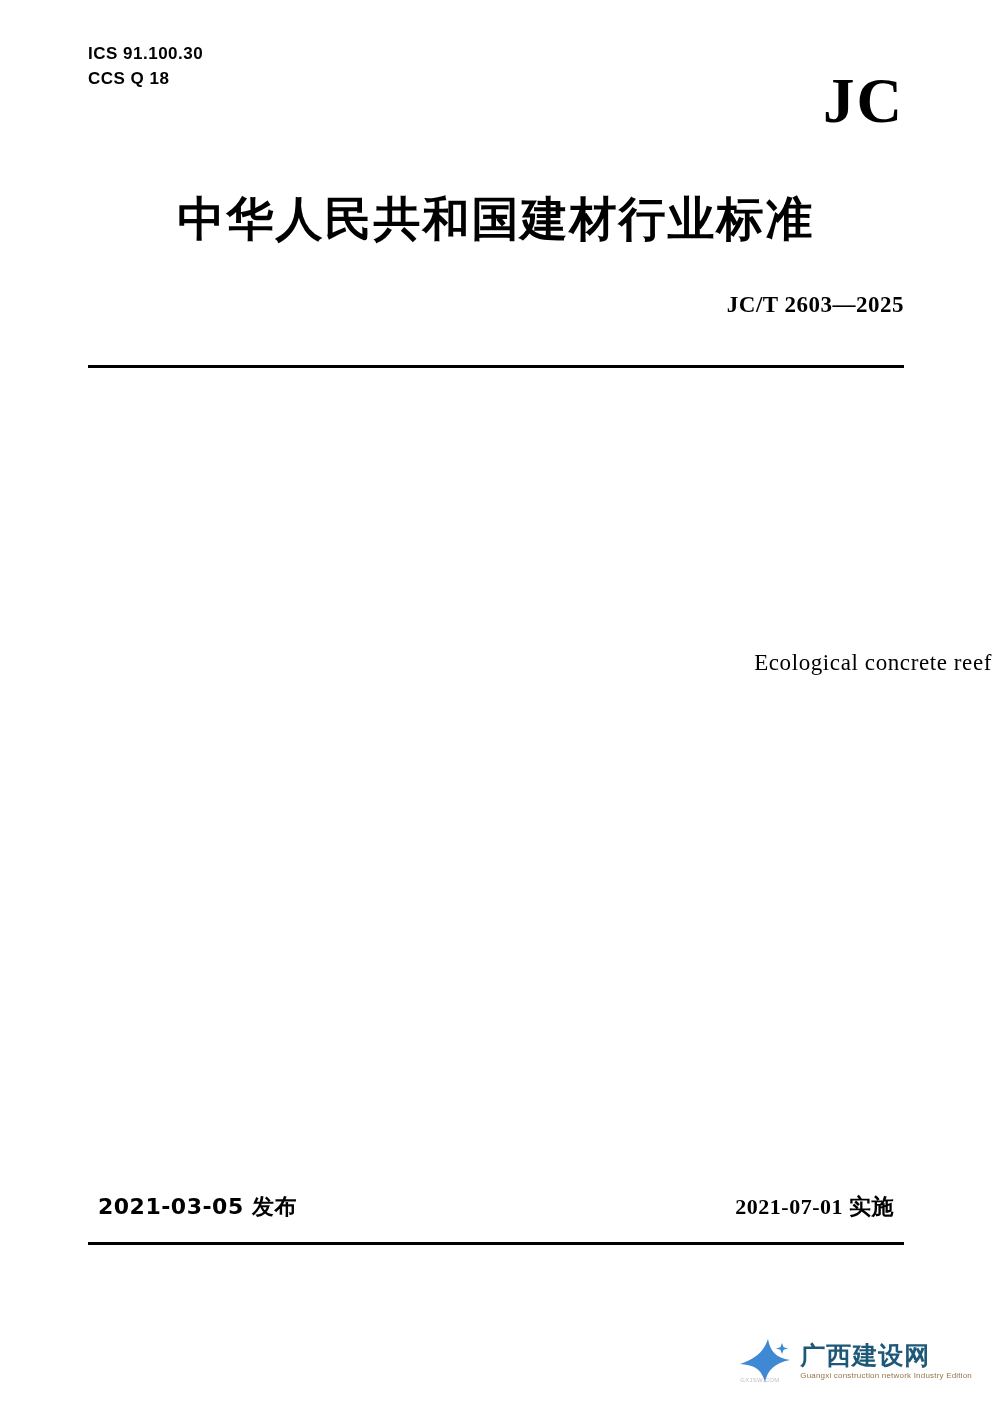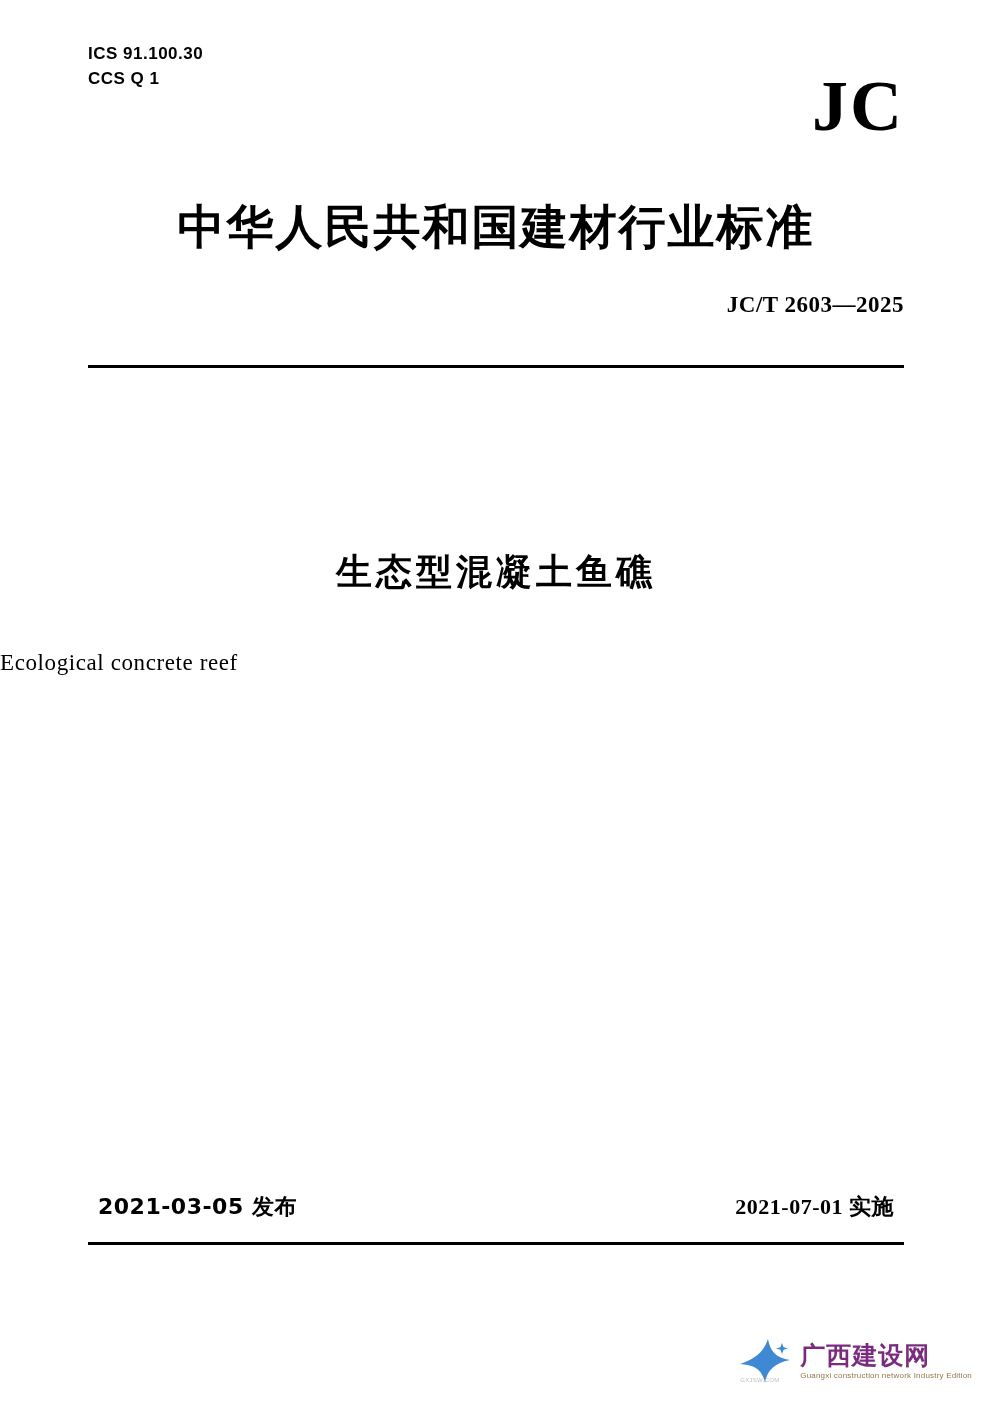--- a/index.html
+++ b/index.html
@@ -35,38 +35,37 @@
     white-space: nowrap;
   }
 
   
   .jc-mark {
     position: absolute;
     right: 88px;
     top: 70px;
     font-family: "Liberation Serif", serif;
     font-weight: bold;
-    font-size: 72px;
+    font-size: 63px;
     line-height: 1;
     letter-spacing: 2px;
   }
 
   
   .main-title {
     position: absolute;
     left: 0;
     right: 0;
     top: 188px;
     text-align: center;
     font-family: "DejaVu Sans", sans-serif;
     font-weight: bold;
     font-size: 47px;
     letter-spacing: 2px;
     white-space: nowrap;
-    margin-top: 8px;
   }
 
   
   .std-number {
     position: absolute;
     right: 88px;
     top: 292px;
     font-family: "Liberation Serif", serif;
     font-weight: bold;
     font-size: 23px;
@@ -102,21 +101,21 @@
     font-family: "DejaVu Sans", sans-serif;
     font-weight: bold;
     font-size: 36px;
     letter-spacing: 4px;
   }
   .subject-en {
     position: absolute;
     left: 0;
     right: 0;
     top: 650px;
-    text-align: left;
+    text-align: right;
     font-family: "Liberation Serif", serif;
     font-size: 23px;
     letter-spacing: 0.6px;
   }
 
   
   .date-issue {
     position: absolute;
     left: 98px;
     top: 1192px;
@@ -173,21 +172,21 @@
   .watermark .wm-texts {
     display: flex;
     flex-direction: column;
     justify-content: center;
     line-height: 1.15;
   }
   .wm-cn {
     font-family: "DejaVu Sans", sans-serif;
     font-weight: bold;
     font-size: 25px;
-    color: #701a75;
+    color: #0c4a6e;
     letter-spacing: 1px;
     white-space: nowrap;
   }
   .wm-en {
     font-family: "Liberation Sans", sans-serif;
     font-size: 8px;
     color: #8a6a3a;
     letter-spacing: 0.2px;
     white-space: nowrap;
     margin-top: 0;
@@ -203,32 +202,31 @@
     white-space: nowrap;
   }
 </style>
 </head>
 <body>
 
 <div class="page">
 
   <div class="ics-block">
     <div class="ics-line">ICS 91.100.30</div>
-    <div class="ics-line">CCS Q 1</div>
+    <div class="ics-line">CCS Q 18</div>
   </div>
 
   <div class="jc-mark">JC</div>
 
   <div class="main-title">中华人民共和国建材行业标准</div>
 
   <div class="std-number">JC/T 2603—2025</div>
 
   <div class="rule-top"></div>
 
-  <div class="subject-cn">生态型混凝土鱼礁</div>
   <div class="subject-en">Ecological concrete reef</div>
 
   <div class="rule-bottom"></div>
 
   <div class="date-issue">2021-03-05 发布</div>
   <div class="date-effective">2021-07-01 实施</div>
 
 
   <div class="watermark">
     <div class="star-wrap">

